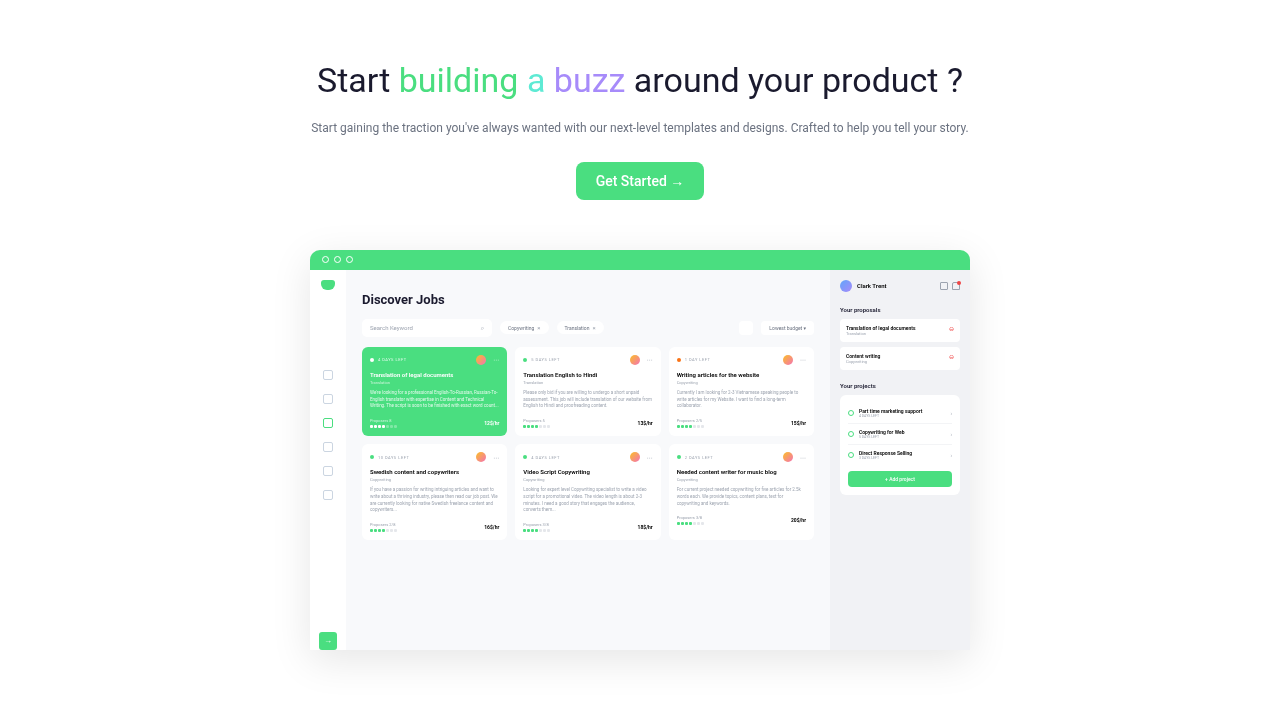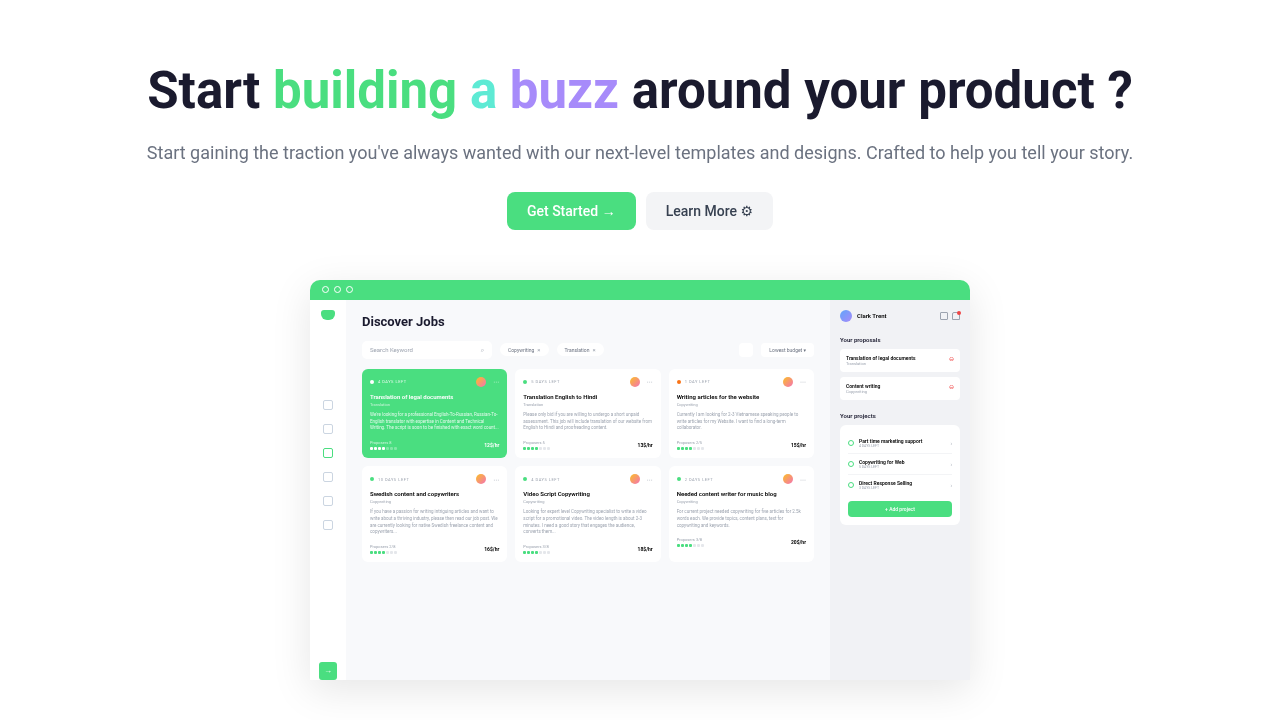--- a/index.html
+++ b/index.html
@@ -1,36 +1,36 @@
 <!DOCTYPE html>
 <html><head>
 <meta charset="utf-8">
 <style>
 * { margin: 0; padding: 0; box-sizing: border-box; font-family: -apple-system, BlinkMacSystemFont, "Segoe UI", Roboto, sans-serif; }
 body { background: #fff; width: 1280px; height: 720px; overflow: hidden; }
 .hero { text-align: center; padding-top: 60px; }
-.hero h1 { font-size: 51px; font-weight: 700; color: #1a1a2e; line-height: 1.2; }
+.hero h1 { font-size: 34px; font-weight: 400; color: #1a1a2e; line-height: 1.2; }
 .hero h1 .g1 { color: #4ade80; }
 .hero h1 .g2 { color: #5eead4; }
 .hero h1 .g3 { color: #a78bfa; }
-.hero p { color: #6b7280; font-size: 18px; margin-top: 18px; line-height: 1.6; }
+.hero p { color: #6b7280; font-size: 12px; margin-top: 18px; line-height: 1.6; }
 .cta { display: flex; gap: 10px; justify-content: center; margin-top: 24px; align-items: flex-end; }
 .btn-primary { background: #4ade80; color: #fff; border: none; padding: 11px 20px; border-radius: 8px; font-size: 14px; font-weight: 500; cursor: pointer; }
 .btn-secondary { background: #f3f4f6; color: #374151; border: none; padding: 11px 20px; border-radius: 8px; font-size: 14px; font-weight: 500; cursor: pointer; }
 .app-window { width: 660px; margin: 50px auto 0; border-radius: 10px 10px 0 0; overflow: hidden; box-shadow: 0 10px 40px rgba(0,0,0,0.1); }
 .titlebar { background: #4ade80; height: 20px; display: flex; align-items: center; padding: 0 12px; gap: 5px; }
 .titlebar .dot { width: 7px; height: 7px; border: 1px solid #fff; border-radius: 50%; }
 .app-body { background: #f8f9fb; display: flex; height: 380px; position: relative; }
 .sidebar { width: 36px; background: #fff; display: flex; flex-direction: column; align-items: center; padding-top: 10px; position: relative; }
 .logo { width: 14px; height: 10px; background: #4ade80; border-radius: 3px 3px 6px 6px; margin-bottom: 80px; }
 .nav-icon { width: 10px; height: 10px; border: 1px solid #cbd5e1; border-radius: 2px; margin-bottom: 14px; }
 .nav-icon.active { border-color: #4ade80; }
 .exit { position: absolute; bottom: 0; width: 18px; height: 18px; background: #4ade80; border-radius: 3px; display: flex; align-items: center; justify-content: center; }
 .exit::after { content: "→"; color: #fff; font-size: 8px; }
-.main { flex: 1; padding: 14px 16px; overflow: hidden; }
+.main { flex: 1; padding: 22px 16px; overflow: hidden; }
 .main h2 { font-size: 13px; font-weight: 700; color: #1a1a2e; margin-bottom: 12px; }
 .controls { display: flex; gap: 8px; margin-bottom: 10px; align-items: center; }
 .search { flex: 0 0 130px; background: #fff; border-radius: 5px; padding: 5px 8px; font-size: 6px; color: #9ca3af; display: flex; justify-content: space-between; align-items: center; }
 .chip { background: #fff; border-radius: 10px; padding: 3px 8px; font-size: 5px; color: #6b7280; display: flex; align-items: center; gap: 3px; }
 .chip::after { content: "×"; font-size: 6px; color: #9ca3af; }
 .filter-ico { width: 14px; height: 14px; background: #fff; border-radius: 4px; margin-left: auto; }
 .sort { background: #fff; border-radius: 4px; padding: 4px 8px; font-size: 5px; color: #6b7280; }
 .grid { display: grid; grid-template-columns: repeat(3, 1fr); gap: 8px; }
 .card { background: #fff; border-radius: 6px; padding: 8px; position: relative; font-size: 5px; }
 .card.featured { background: #4ade80; color: #fff; }
@@ -83,21 +83,20 @@
 </head>
 <body>
 
 <div class="hero">
   <h1>
     <span>Start </span><span class="g1">building </span><span class="g2">a </span><span class="g3">buzz</span><span> around your product ?</span>
   </h1>
   <p>Start gaining the traction you've always wanted with our next-level templates and designs. Crafted to help you tell your story.</p>
   <div class="cta">
     <button class="btn-primary">Get Started →</button>
-    <button class="btn-secondary">Learn More ⚙</button>
   </div>
 </div>
 
 <div class="app-window">
   <div class="titlebar">
     <div class="dot"></div>
     <div class="dot"></div>
     <div class="dot"></div>
   </div>
   <div class="app-body">

